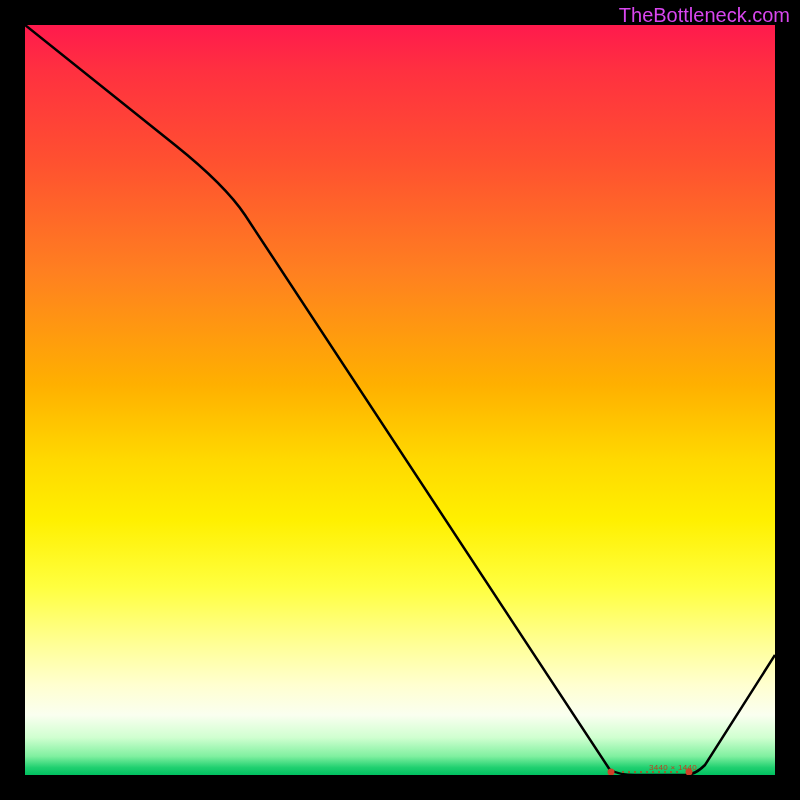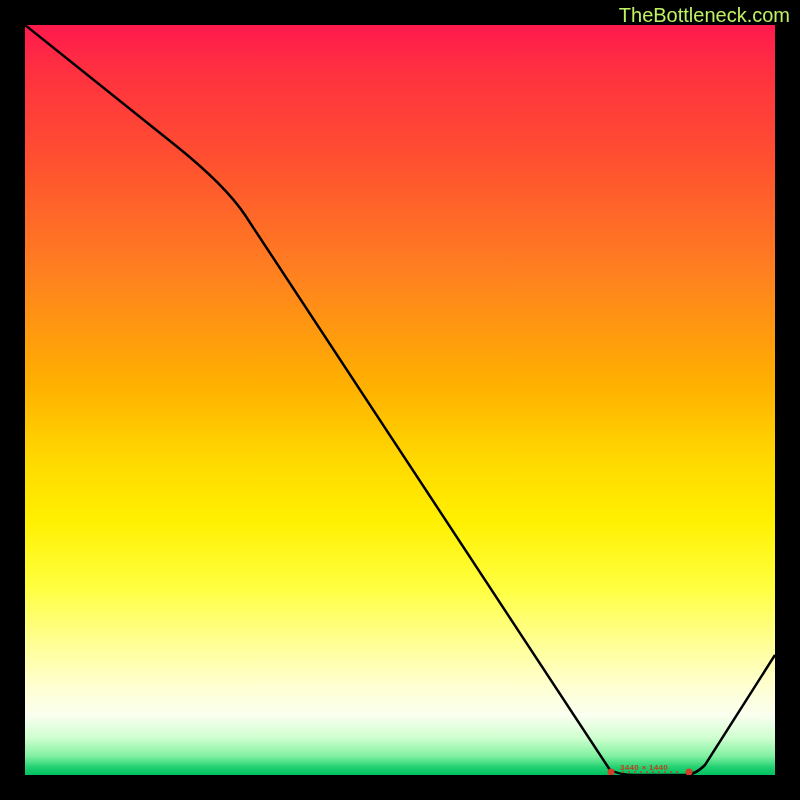--- a/index.html
+++ b/index.html
@@ -8,21 +8,21 @@
     width: 800px;
     height: 800px;
     background: #000;
     font-family: Arial, sans-serif;
     position: relative;
   }
   .watermark {
     position: absolute;
     top: 4px;
     right: 10px;
-    color: #bef264;
+    color: #d946ef;
     font-size: 20px;
     font-weight: normal;
     z-index: 10;
   }
   .plot-area {
     position: absolute;
     left: 25px;
     top: 25px;
     width: 750px;
     height: 750px;
@@ -55,23 +55,24 @@
     position: absolute;
     left: 0;
     top: 0;
     width: 100%;
     height: 100%;
   }
   .label {
     position: absolute;
     color: #c04020;
     font-size: 9px;
-    font-weight: bold;
+    font-weight: normal;
     letter-spacing: 0.3px;
     white-space: nowrap;
+    margin-left: 29px;
   }
 </style>
 </head>
 <body>
 
 <div class="watermark">TheBottleneck.com</div>
 
 <div class="plot-area">
   <div class="gradient-bg"></div>
 

